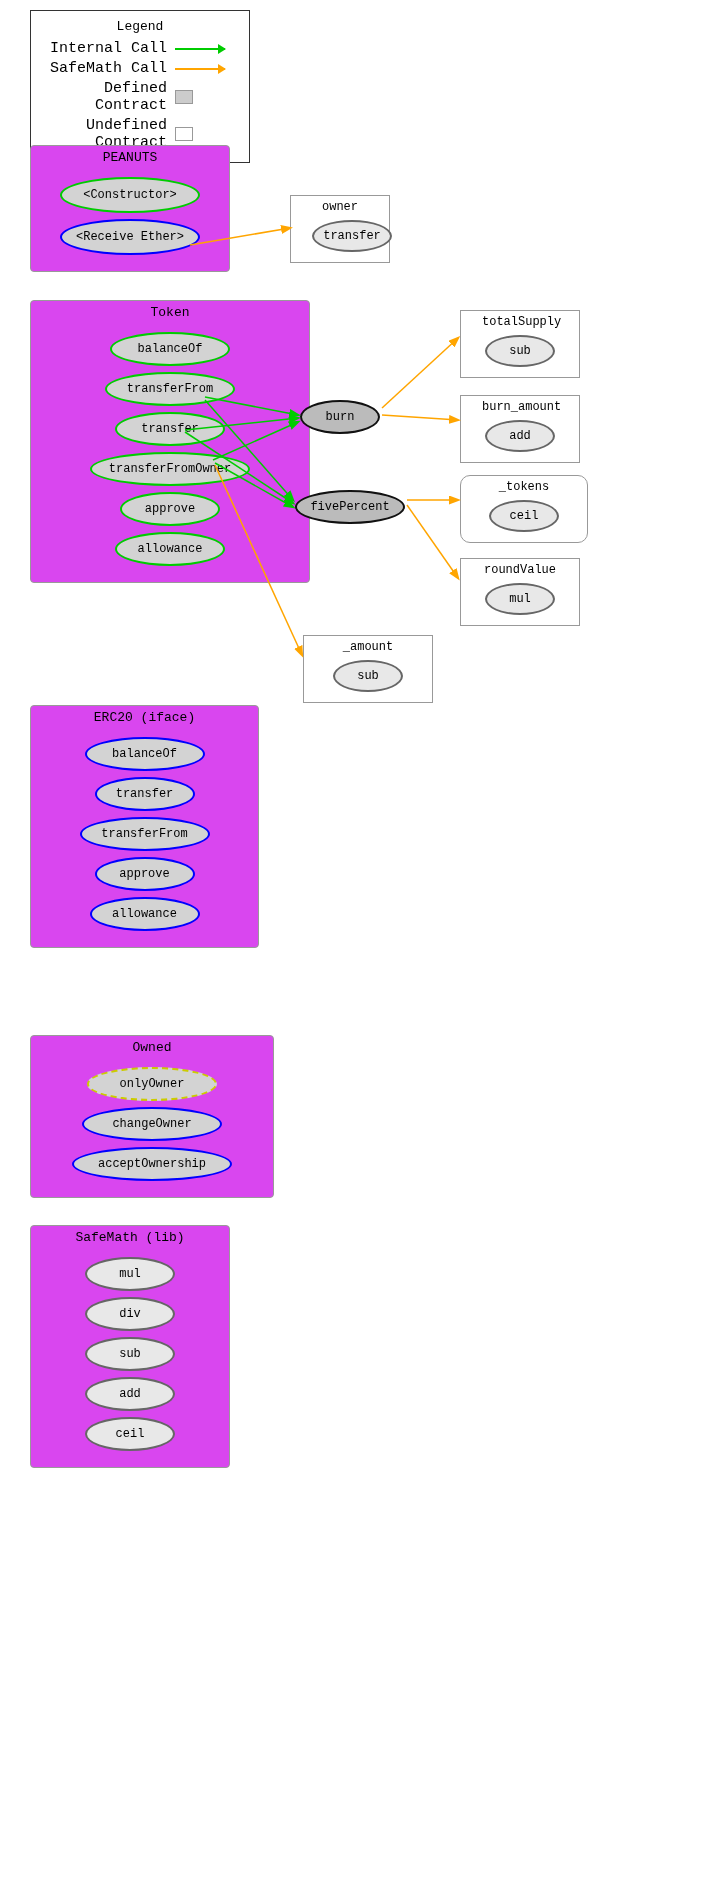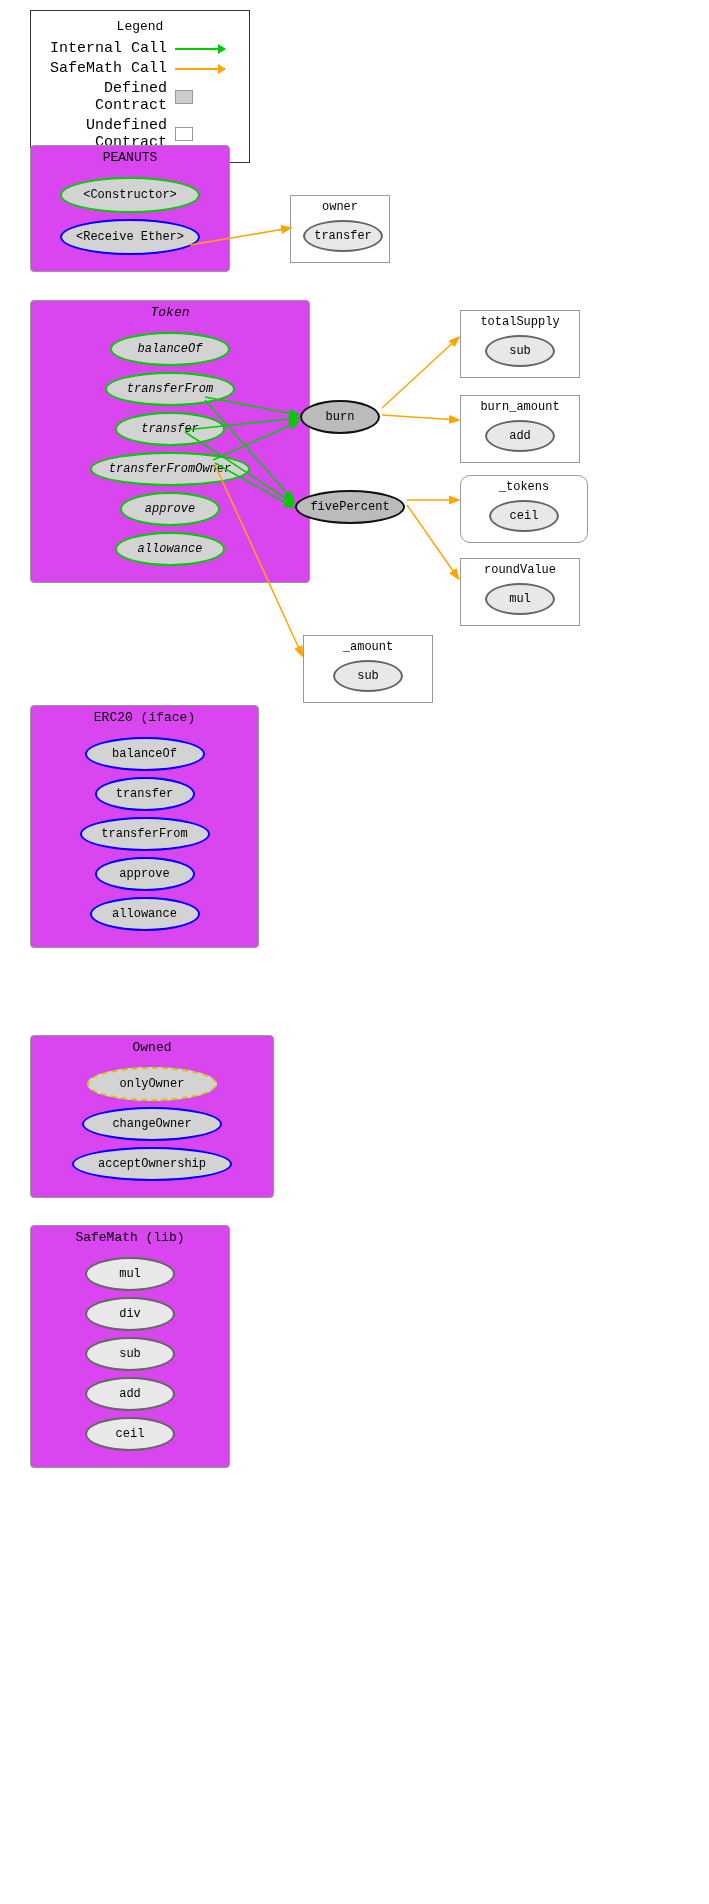--- a/index.html
+++ b/index.html
@@ -98,21 +98,21 @@
     .ellipse.blue-border { border: 2px solid blue; }
     .ellipse.black-border { border: 2px solid #111; background: #bbb; }
     .ellipse.yellow-border { border: 2px dashed #cccc00; }
     .ellipse.no-border { border: 2px solid #666; background: #e8e8e8; }
 
     
     .ext-box {
       position: absolute;
       border: 1px solid #999;
       background: white;
-      padding: 4px 12px;
+      padding: 4px 21px;
       text-align: center;
     }
     .ext-box-title {
       font-size: 12px;
       margin-bottom: 4px;
     }
 
     
     .arrow-svg {
       position: absolute;
@@ -152,21 +152,21 @@
     <div class="contract-title">PEANUTS</div>
     <div class="ellipse green-border" style="width:140px; height:36px;">&lt;Constructor&gt;</div>
     <div class="ellipse blue-border" style="width:140px; height:36px;">&lt;Receive Ether&gt;</div>
   </div>
 
   <div class="ext-box" style="left:290px; top:195px; width:100px;">
     <div class="ext-box-title">owner</div>
     <div class="ellipse no-border" style="width:80px; height:32px; background:#e8e8e8;">transfer</div>
   </div>
 
-  <div class="contract-box" style="left:30px; top:300px; width:280px; padding-bottom:10px;font-style:italic;">
+  <div class="contract-box" style="left:30px; top:300px; width:280px; padding-bottom:10px;">
     <div class="contract-title">Token</div>
     <div class="ellipse green-border" style="width:120px; height:34px;">balanceOf</div>
     <div class="ellipse green-border" style="width:130px; height:34px;">transferFrom</div>
     <div class="ellipse green-border" style="width:110px; height:34px;">transfer</div>
     <div class="ellipse green-border" style="width:160px; height:34px;">transferFromOwner</div>
     <div class="ellipse green-border" style="width:100px; height:34px;">approve</div>
     <div class="ellipse green-border" style="width:110px; height:34px;">allowance</div>
   </div>
 
   <div class="ellipse black-border" style="position:absolute; left:300px; top:400px; width:80px; height:34px; margin:0;">burn</div>

